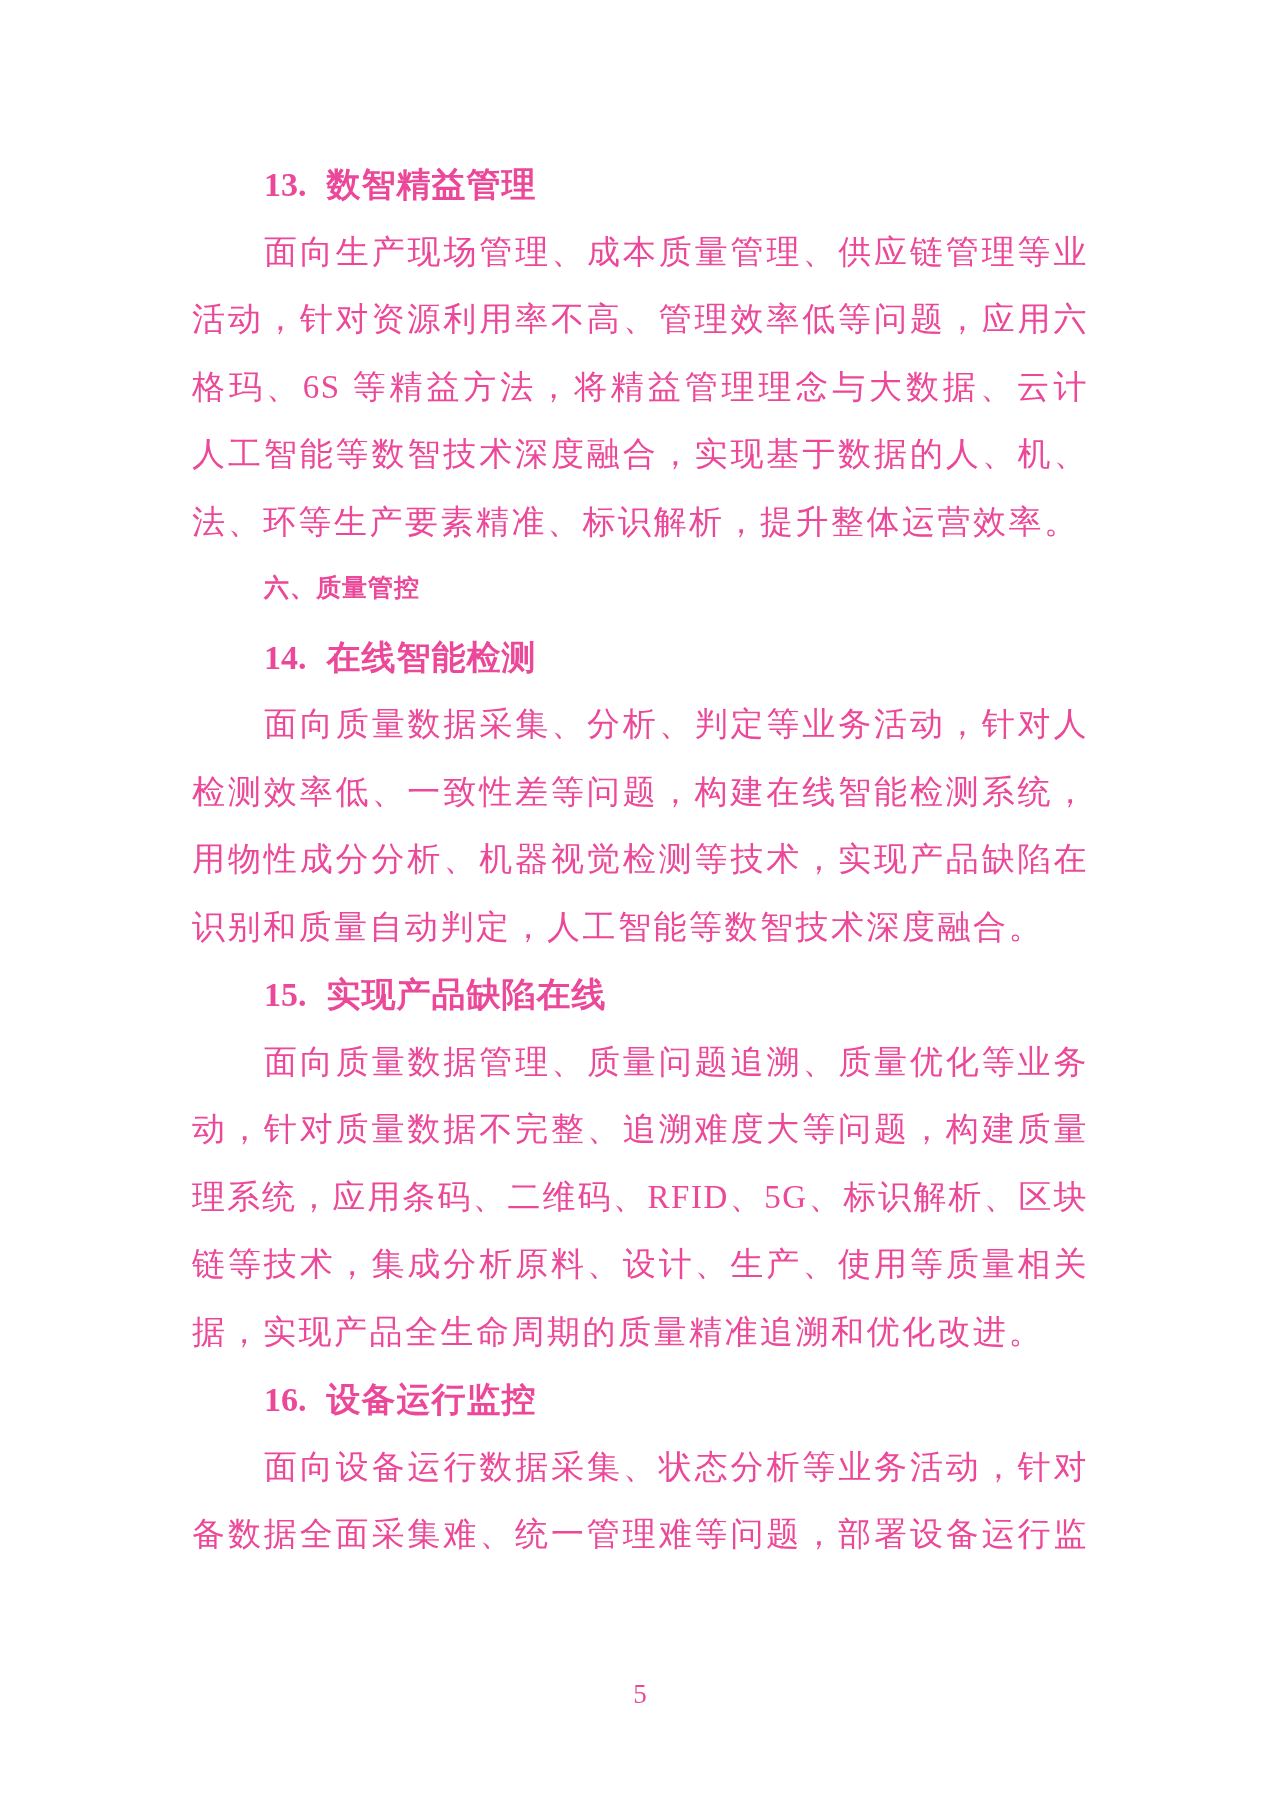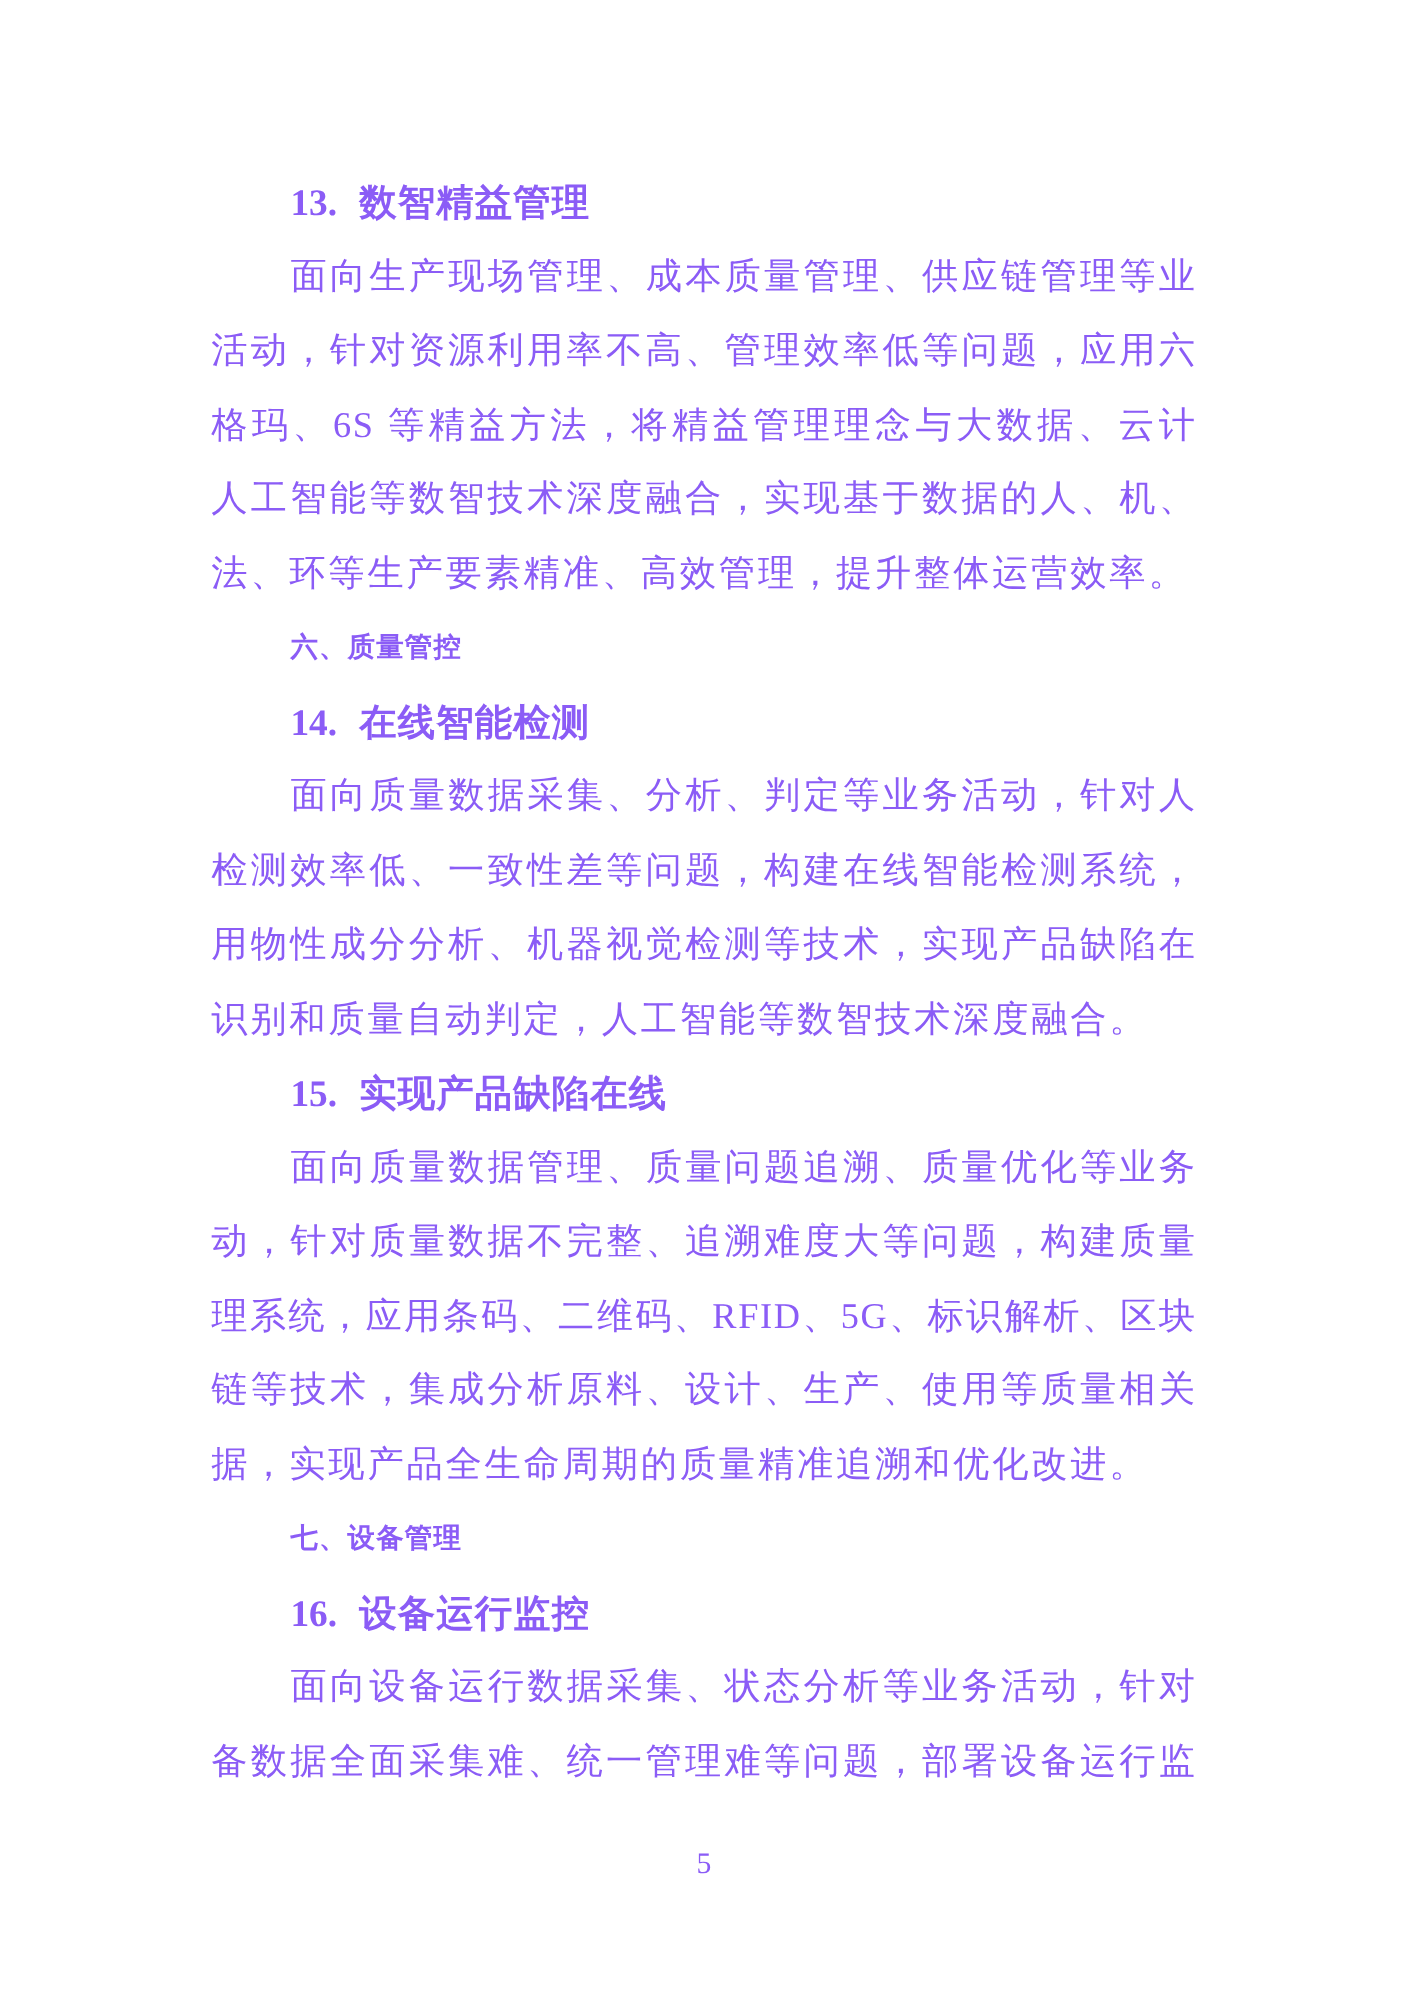--- a/index.html
+++ b/index.html
@@ -5,21 +5,21 @@
   html, body {
     margin: 0;
     padding: 0;
     background: #ffffff;
   }
   .page {
     position: relative;
     width: 1280px;
     height: 1810px;
     background: #ffffff;
-    color: #8b5cf6;
+    color: #ec4899;
     overflow: hidden;
     font-family: "Liberation Serif", "DejaVu Serif", serif;
   }
   .doc {
     position: absolute;
     top: 151px;
     left: 192px;
     width: 896px;
   }
   .line, .h2, .h3 {
@@ -81,39 +81,38 @@
 <body>
 
 <div class="page">
   <div class="doc">
       <div class="h3"><span class="num">13.</span><span class="title">数智精益管理</span></div>
       <div>
         <div class="line first">面向生产现场管理、成本质量管理、供应链管理等业务</div>
         <div class="line">活动，针对资源利用率不高、管理效率低等问题，应用六西</div>
         <div class="line">格玛、6S 等精益方法，将精益管理理念与大数据、云计算、</div>
         <div class="line">人工智能等数智技术深度融合，实现基于数据的人、机、料、</div>
-        <div class="line last">法、环等生产要素精准、高效管理，提升整体运营效率。</div>
+        <div class="line last">法、环等生产要素精准、标识解析，提升整体运营效率。</div>
       </div>
       <div class="h2">六、质量管控</div>
       <div class="h3"><span class="num">14.</span><span class="title">在线智能检测</span></div>
       <div>
         <div class="line first">面向质量数据采集、分析、判定等业务活动，针对人工</div>
         <div class="line">检测效率低、一致性差等问题，构建在线智能检测系统，应</div>
         <div class="line">用物性成分分析、机器视觉检测等技术，实现产品缺陷在线</div>
         <div class="line last">识别和质量自动判定，人工智能等数智技术深度融合。</div>
       </div>
       <div class="h3"><span class="num">15.</span><span class="title">实现产品缺陷在线</span></div>
       <div>
         <div class="line first">面向质量数据管理、质量问题追溯、质量优化等业务活</div>
         <div class="line">动，针对质量数据不完整、追溯难度大等问题，构建质量管</div>
         <div class="line">理系统，应用条码、二维码、RFID、5G、标识解析、区块</div>
         <div class="line">链等技术，集成分析原料、设计、生产、使用等质量相关数</div>
         <div class="line last">据，实现产品全生命周期的质量精准追溯和优化改进。</div>
       </div>
-      <div class="h2">七、设备管理</div>
       <div class="h3"><span class="num">16.</span><span class="title">设备运行监控</span></div>
       <div>
         <div class="line first">面向设备运行数据采集、状态分析等业务活动，针对设</div>
         <div class="line">备数据全面采集难、统一管理难等问题，部署设备运行监控</div>
       </div>
     </div>
   <div class="footer">5</div>
 </div>
 
 </body></html>

